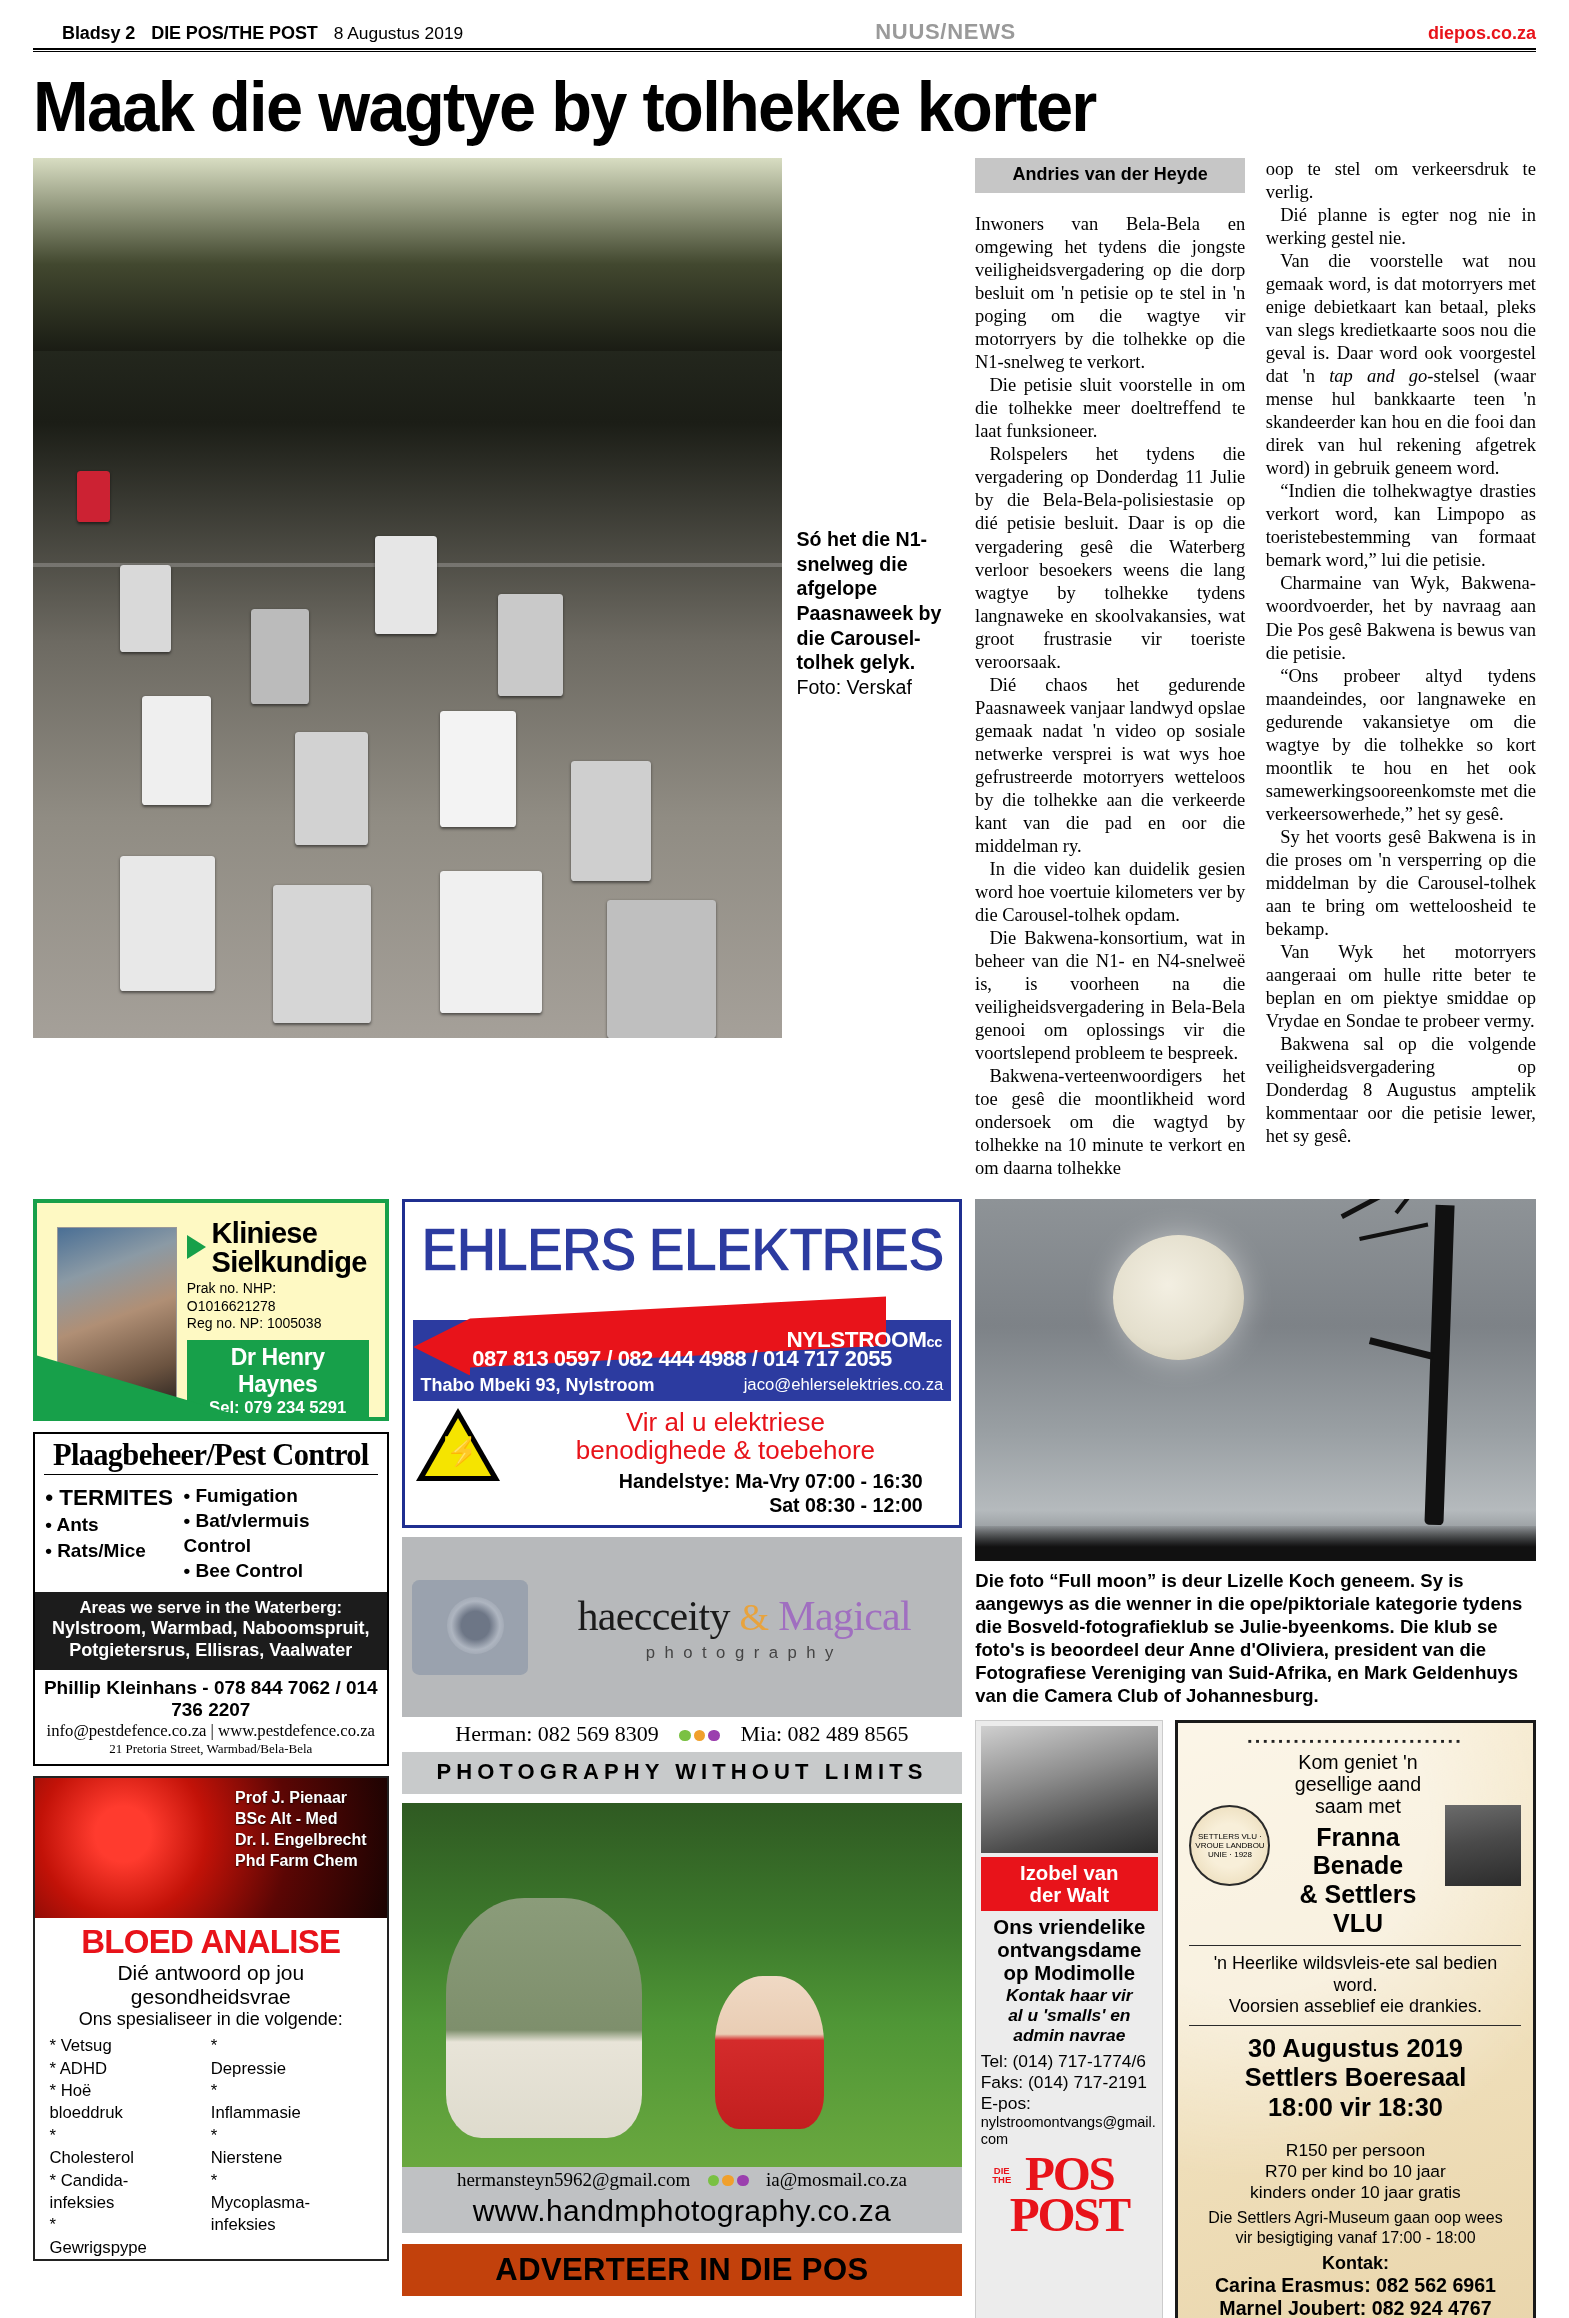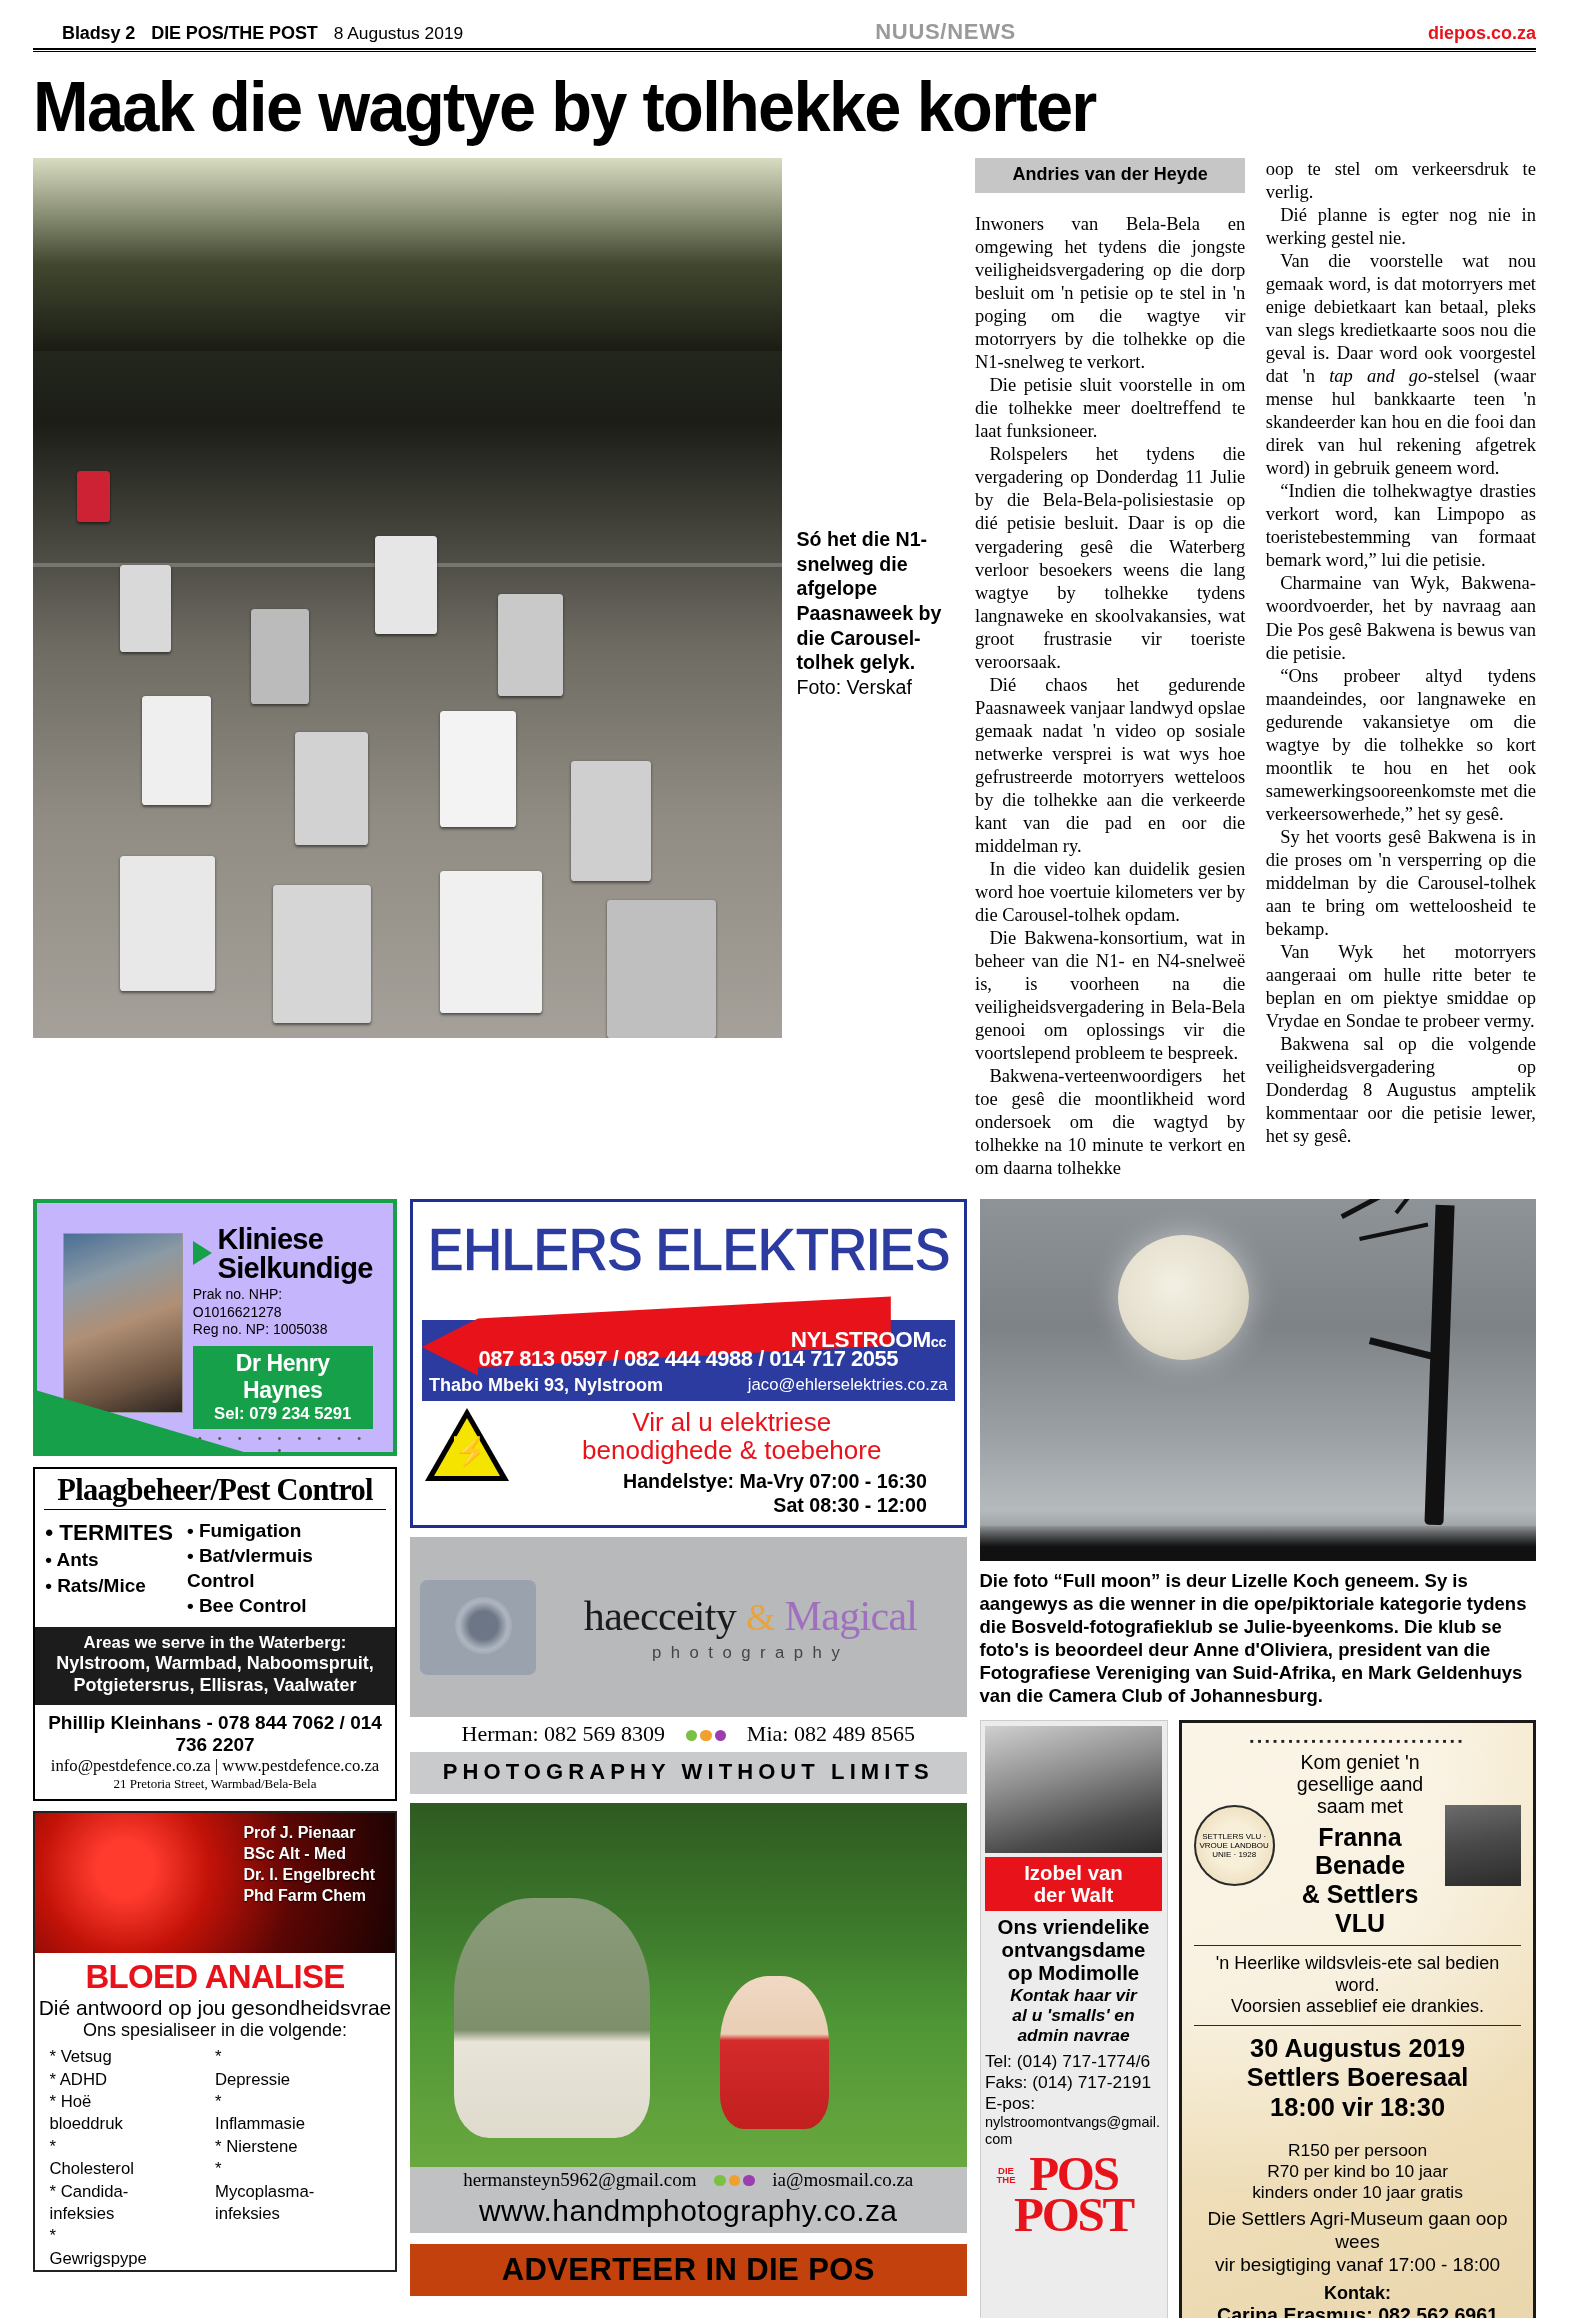--- a/index.html
+++ b/index.html
@@ -74,22 +74,22 @@
   .body-text i { font-style: italic; }
 
   
   .lower { display: flex; margin-top: 19px; gap: 13px; }
   .col-a { width: 364px; }
   .col-b { width: 574px; }
   .col-c { width: 574px; }
 
   
   .ad-kliniese {
-    border: 4.4px solid #17a04a; height: 257px; position: relative; overflow: hidden; background: #c4b5fd;
-    display: flex; padding: 22px;
+    border: 4.4px solid #17a04a; height: 222px; position: relative; overflow: hidden; background: #fef9c3;
+    display: flex; padding: 16px;
   }
   .kl-photo {
     width: 120px; height: 180px; flex: 0 0 120px;
     background: linear-gradient(160deg,#4a6f95 0%, #8b9aa5 25%, #b08f75 50%, #6b5340 80%, #2b2420 100%);
     border: 0.7px solid #999; margin: 7.3px 0 0 3.6px;
   }
   .kl-right { flex: 1; padding-left: 10.2px; }
   .kl-title-row { display: flex; align-items: flex-start; }
   .kl-arrow {
     width: 0; height: 0; border-left: 19px solid #17a04a;
@@ -310,21 +310,21 @@
   .st-kom { font-size: 19.6px; line-height: 1.12; }
   .st-name { font-weight: bold; font-size: 25px; line-height: 1.15; margin-top: 4.4px; }
   .st-face {
     width: 76px; height: 81px; flex: 0 0 76px;
     background: linear-gradient(170deg,#6b6b6b 0%, #4a4a4a 45%, #2b2b2b 100%);
   }
   .st-hr { border-top: 1.5px solid #2a2a2a; margin: 7.3px 0; }
   .st-meal { text-align:center; font-size: 18px; line-height: 1.2; }
   .st-when { text-align:center; font-weight:bold; font-size: 25.4px; line-height: 1.16; margin-top: 4.4px;}
   .st-price { text-align:center; font-size: 17.4px; line-height: 1.2; margin-top: 18px;}
-  .st-museum { text-align:center; font-size: 19px; line-height: 1.2; margin-top: 5.8px;}
+  .st-museum { text-align:center; font-size: 16px; line-height: 1.2; margin-top: 5.8px;}
   .st-kontak { text-align:center; font-weight:bold; font-size: 18px; margin-top: 5.8px;}
   .st-names { text-align:center; font-weight:bold; font-size: 19.6px; line-height: 1.2;}
   .st-dots2 { text-align:center; letter-spacing: 3.6px; font-size: 11.6px; color:#222; margin-top: 5.8px;}
 </style>
 </head>
 <body>
 
 <div class="page">
 
   <div class="masthead">

